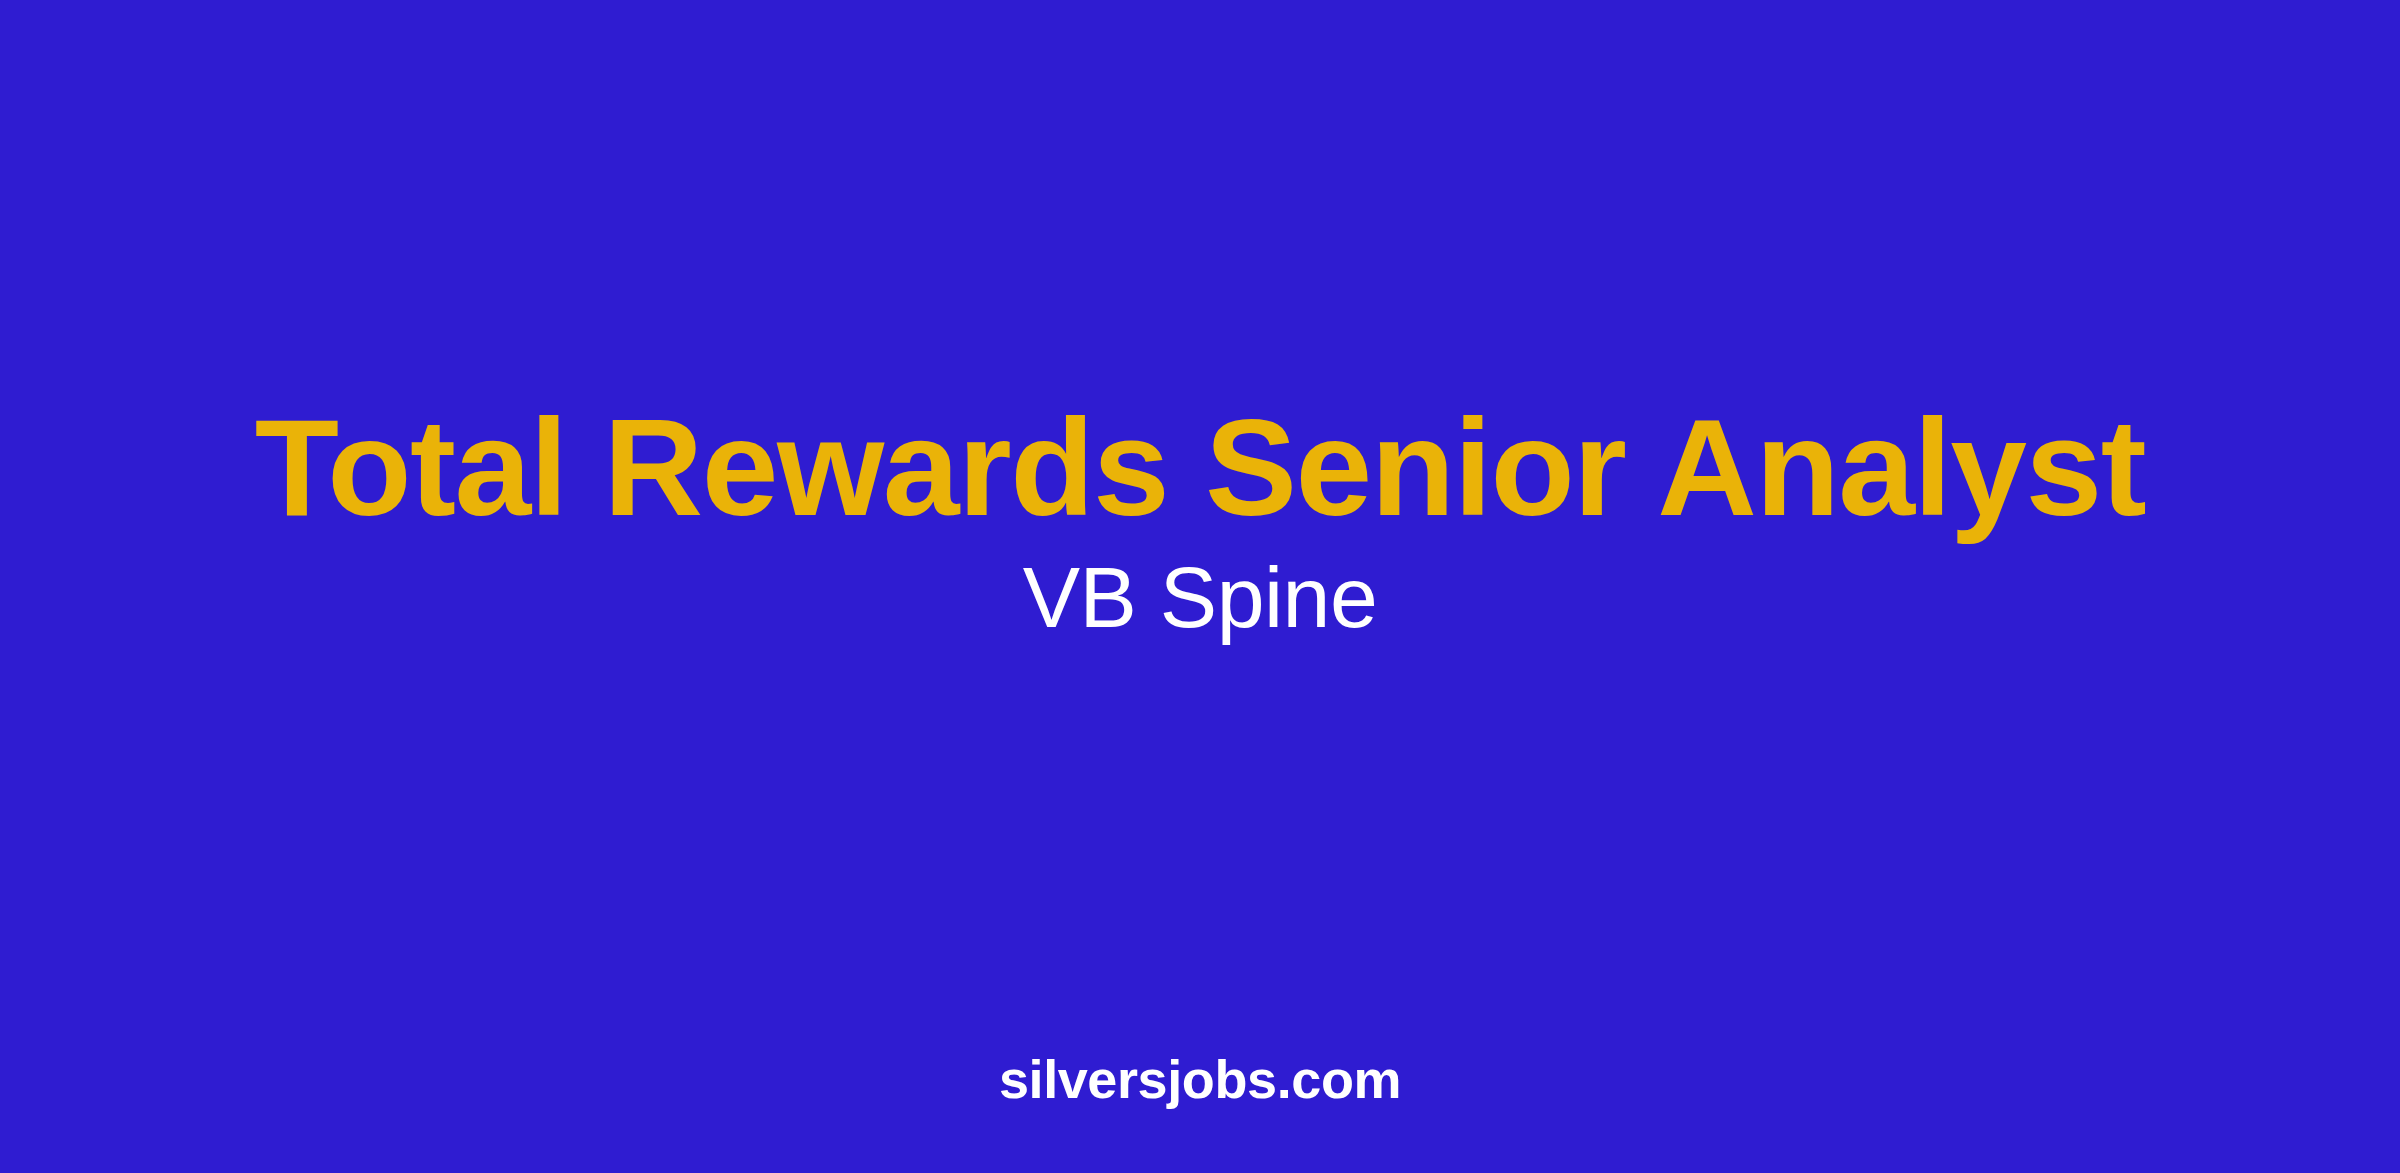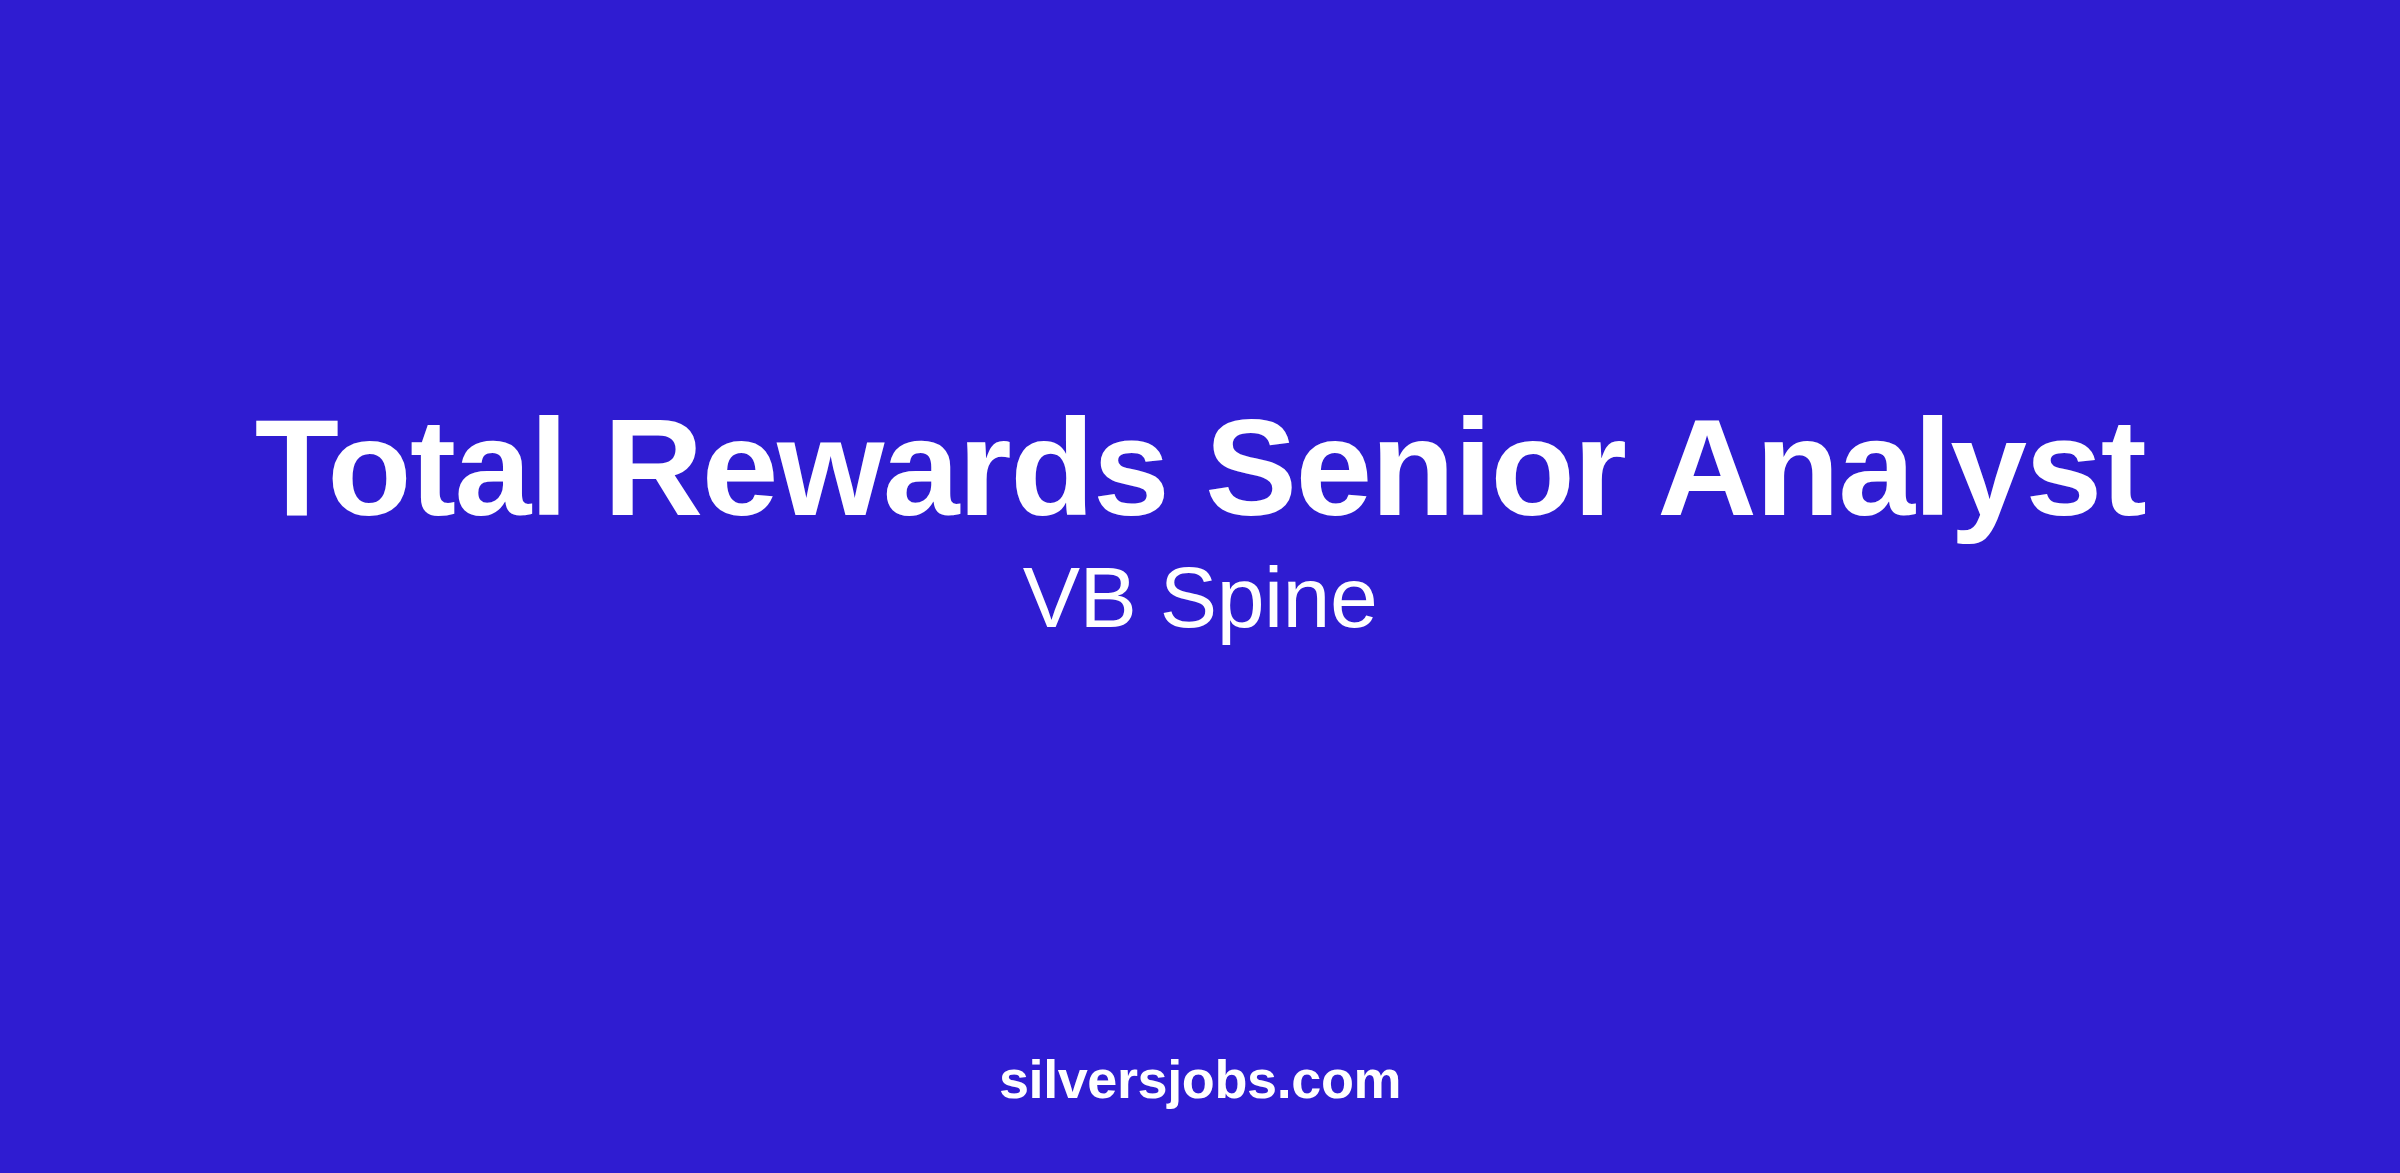--- a/index.html
+++ b/index.html
@@ -39,21 +39,21 @@
   }
 
   .job-title {
     margin: 0;
     padding: 0;
     font-family: "Liberation Sans", sans-serif;
     font-size: 138px;
     font-weight: 700;
     line-height: 1.0;
     letter-spacing: -1.5px;
-    color: #ffffff;
+    color: #eab308;
     text-align: center;
     white-space: nowrap;
   }
 
   .company-name {
     margin: 0;
     padding: 0;
     margin-top: 18px;
     font-family: "Liberation Sans", sans-serif;
     font-size: 86px;

